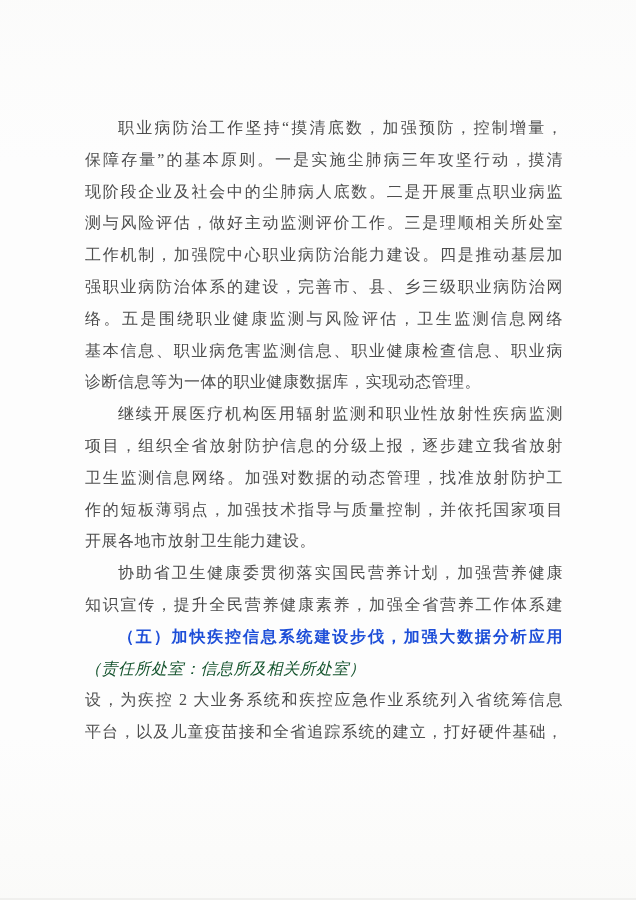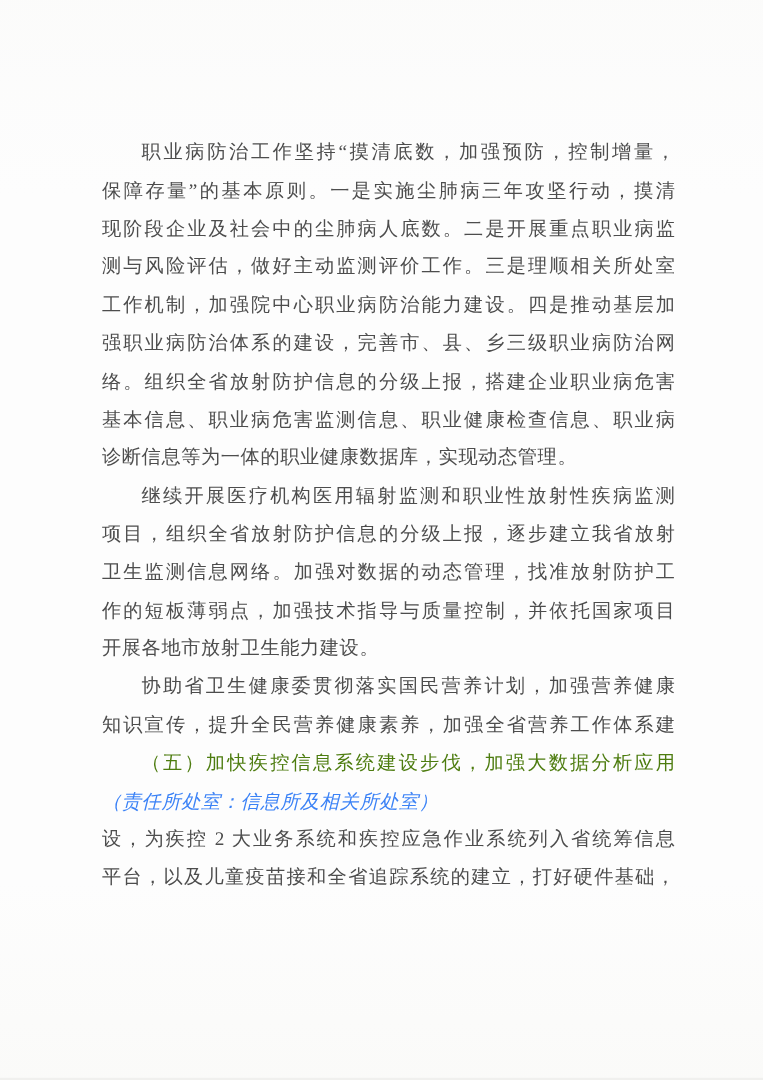--- a/index.html
+++ b/index.html
@@ -35,41 +35,41 @@
     overflow:visible;
   }
   .line.no-justify{
     text-align:right;
     text-align-last:left;
   }
   .line.indent{
     padding-left:33px;
   }
   .line.heading{
-    font-weight:400;
-    color:#4d7c0f;
+    font-weight:700;
+    color:#1d4ed8;
   }
   .line.note{
     font-style:italic;
-    color:#3b82f6;
+    color:#14532d;
   }
 </style>
 </head>
 <body>
 
 <div class="page">
   <div class="scan-tint"></div>
   <div class="text-block">
       <div class="line indent">职业病防治工作坚持“摸清底数，加强预防，控制增量，</div>
       <div class="line">保障存量”的基本原则。一是实施尘肺病三年攻坚行动，摸清</div>
       <div class="line">现阶段企业及社会中的尘肺病人底数。二是开展重点职业病监</div>
       <div class="line">测与风险评估，做好主动监测评价工作。三是理顺相关所处室</div>
       <div class="line">工作机制，加强院中心职业病防治能力建设。四是推动基层加</div>
       <div class="line">强职业病防治体系的建设，完善市、县、乡三级职业病防治网</div>
-      <div class="line">络。组织全省放射防护信息的分级上报，搭建企业职业病危害</div>
+      <div class="line">络。五是围绕职业健康监测与风险评估，卫生监测信息网络</div>
       <div class="line">基本信息、职业病危害监测信息、职业健康检查信息、职业病</div>
       <div class="line no-justify">诊断信息等为一体的职业健康数据库，实现动态管理。</div>
       <div class="line indent">继续开展医疗机构医用辐射监测和职业性放射性疾病监测</div>
       <div class="line">项目，组织全省放射防护信息的分级上报，逐步建立我省放射</div>
       <div class="line">卫生监测信息网络。加强对数据的动态管理，找准放射防护工</div>
       <div class="line">作的短板薄弱点，加强技术指导与质量控制，并依托国家项目</div>
       <div class="line no-justify">开展各地市放射卫生能力建设。</div>
       <div class="line indent">协助省卫生健康委贯彻落实国民营养计划，加强营养健康</div>
       <div class="line">知识宣传，提升全民营养健康素养，加强全省营养工作体系建</div>
       <div class="line indent heading">（五）加快疾控信息系统建设步伐，加强大数据分析应用</div>

